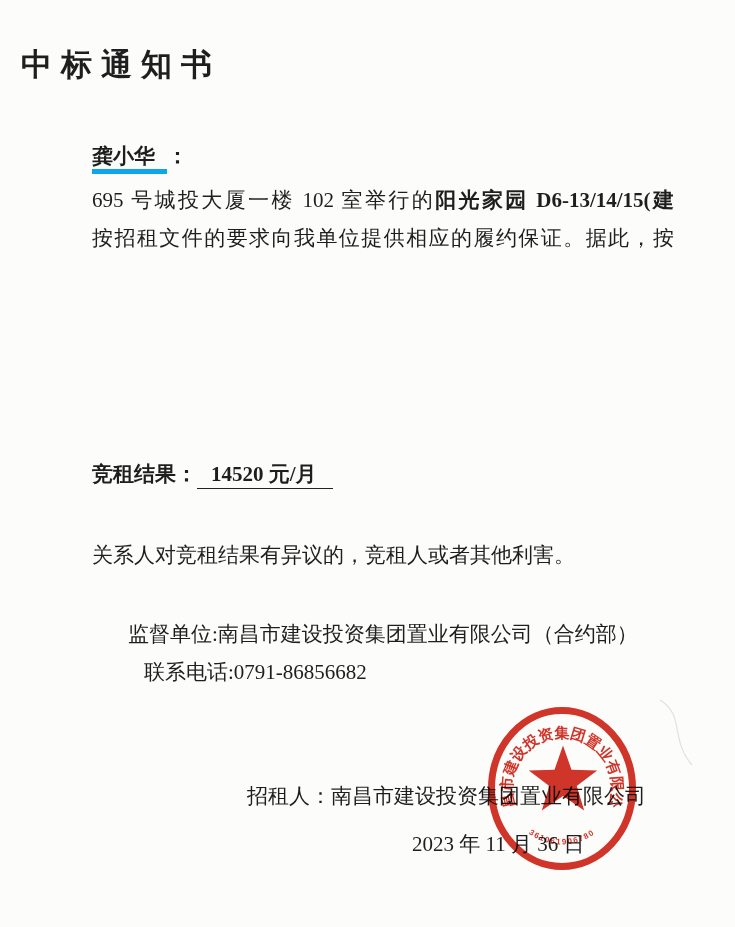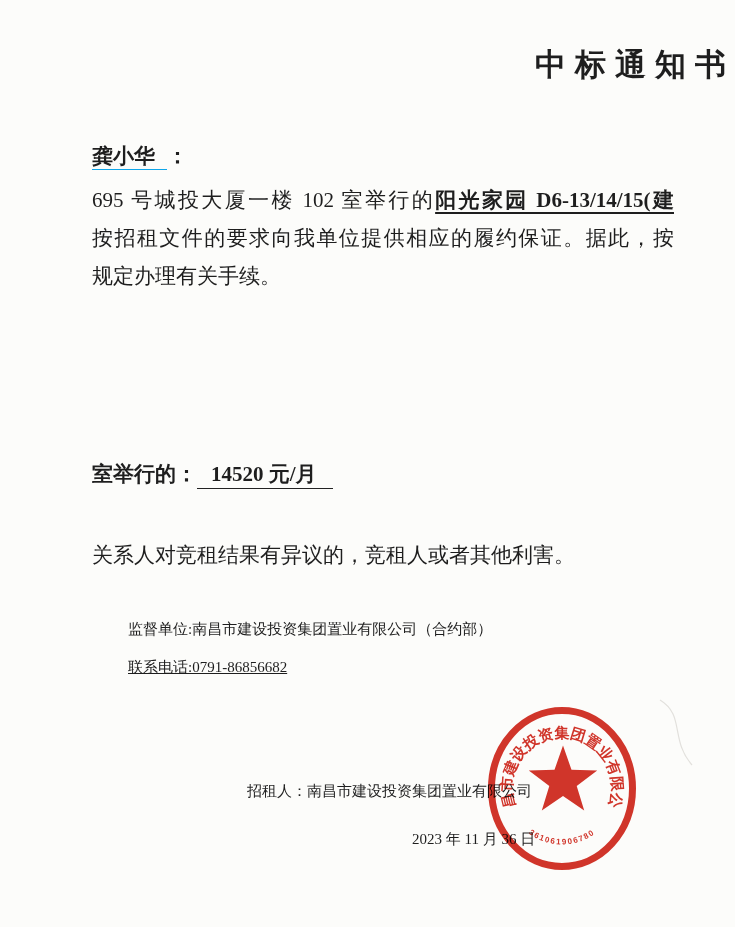--- a/index.html
+++ b/index.html
@@ -1,38 +1,38 @@
 <!DOCTYPE html>
 <html><head>
 <meta charset="utf-8">
 <style>
   html,body{margin:0;padding:0;background:#fbfbf8;}
   .page{
     position:relative;width:735px;height:927px;background:#fcfcfa;
     font-family:"Liberation Serif","DejaVu Serif",serif;color:#1e1e1e;overflow:hidden;
   }
   .title{
-    position:absolute;top:44px;left:1px;right:0;text-align:right;
+    position:absolute;top:44px;left:12px;right:0;text-align:left;
     font-size:31px;font-weight:bold;letter-spacing:9px;text-indent:9px;
   }
   .salutation{position:absolute;left:92px;top:142px;font-size:21px;font-weight:bold;}
-  .salutation .name{border-bottom:1px solid #0ea5e9;padding:0 12px 1px 0;}
+  .salutation .name{border-bottom:5px solid #0ea5e9;padding:0 12px 1px 0;}
   .para{position:absolute;left:92px;width:582px;font-size:21px;}
   .para1{top:181px;}
   .para2{top:537px;}
   .line{line-height:38px;text-align:justify;text-align-last:justify;white-space:nowrap;}
   .para2 .line{line-height:37px;}
   .line.noFill{text-align-last:left;}
   .line.indent{text-indent:2em;}
-  .seg-bu{font-weight:bold;text-decoration:underline;text-underline-offset:5px;text-decoration-thickness:1.6px;}
+  .seg-bu{font-weight:bold;text-underline-offset:5px;text-decoration-thickness:1.6px;}
   .result{position:absolute;left:92px;top:460px;font-size:21px;font-weight:bold;}
   .result .value{border-bottom:1.8px solid #222;padding:0 16px 2px 14px;}
-  .single{position:absolute;font-size:15px;}
+  .single{position:absolute;font-size:21px;}
   .supervisor{left:128px;top:620px;}
-  .phone{left:128px;top:658px;text-decoration:underline;}
+  .phone{left:144px;top:658px;}
   .lessor{left:247px;top:782px;}
   .sigdate{left:412px;top:830px;}
   .seal{
     position:absolute;left:486px;top:704px;width:152px;height:170px;
     mix-blend-mode:multiply;opacity:.93;
   }
   .seal svg{width:100%;height:100%;}
   .seal-text{font-family:"Liberation Sans","DejaVu Sans",sans-serif;font-weight:bold;}
   .crease{position:absolute;left:630px;top:695px;width:80px;height:90px;opacity:.5;}
 </style>
@@ -41,24 +41,23 @@
 
 <div class="page">
 
   <div class="title">中标通知书</div>
 
   <div class="salutation"><span class="name">龚小华</span><span>：</span></div>
 
   <div class="para para1">
       <div class="line"><span class="seg-normal">695 号城投大厦一楼 102 室举行的</span><span class="seg-bu">阳光家园 D6-13/14/15(建</span></div>
       <div class="line"><span class="seg-normal">按招租文件的要求向我单位提供相应的履约保证。据此，按</span></div>
-      <div class="line noFill"><span class="seg-normal">规定办理有关手续。</span></div>
     </div>
 
-  <div class="result"><span>室举行的：</span><span class="value">14520 元/月</span></div>
+  <div class="result"><span>竞租结果：</span><span class="value">14520 元/月</span></div>
 
   <div class="para para2">
       <div class="line noFill"><span class="seg-normal">关系人对竞租结果有异议的，竞租人或者其他利害。</span></div>
     </div>
 
   <div class="single supervisor">监督单位:南昌市建设投资集团置业有限公司（合约部）</div>
   <div class="single phone">联系电话:0791-86856682</div>
 
   <div class="single lessor">招租人：南昌市建设投资集团置业有限公司</div>
   <div class="single sigdate">2023 年 11 月 36 日</div>

